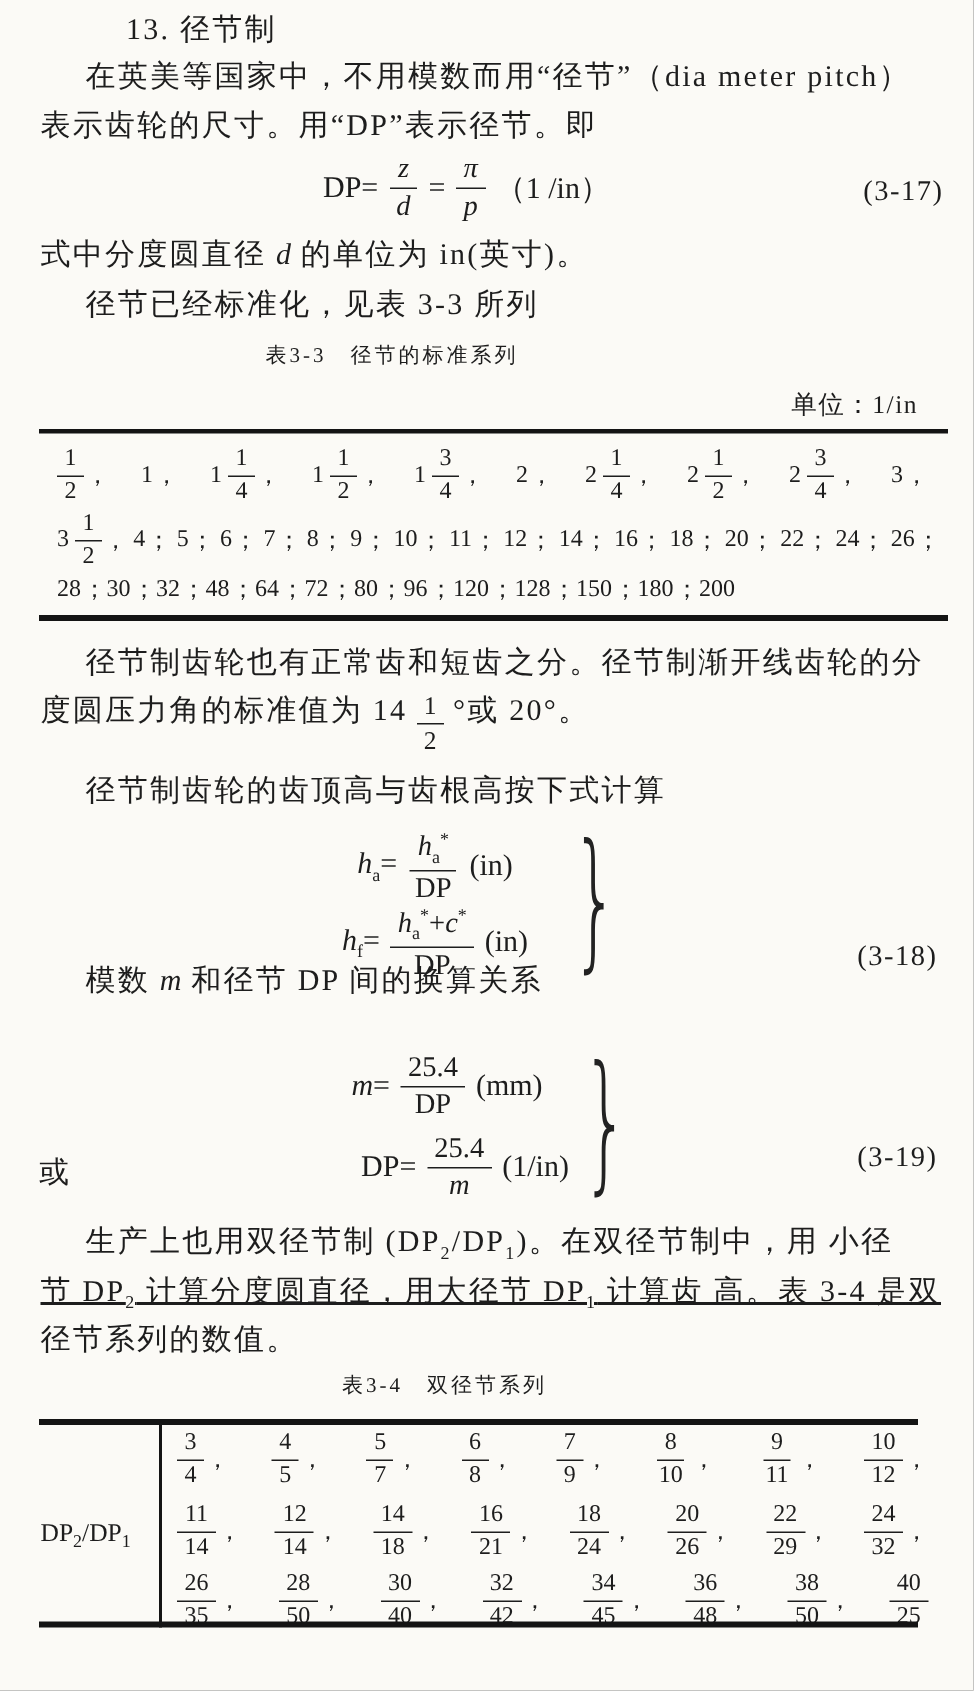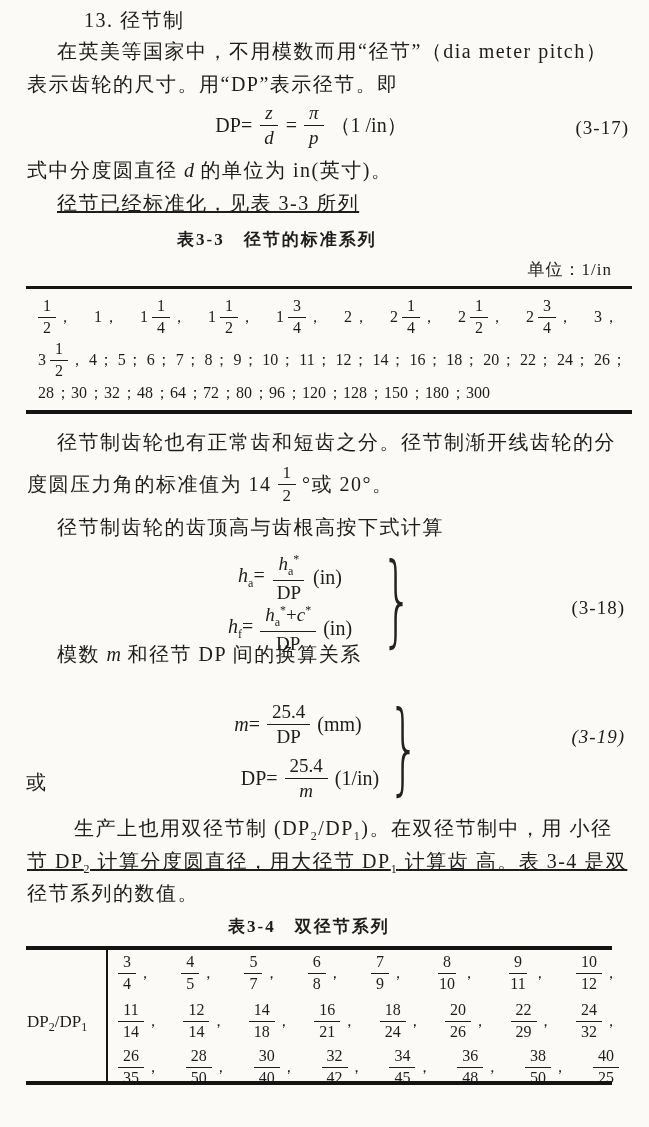--- a/index.html
+++ b/index.html
@@ -24,21 +24,21 @@
   .titem{display:inline-flex;align-items:center;}
   .titem .whole{margin-right:4px;}
   .titem .sep{margin-left:1px;}
 
   
   .eq-line{position:absolute;display:flex;align-items:center;justify-content:center;gap:7px;font-size:20px;font-family:Liberation Serif, serif;}
   .eq-line .frac{font-size:19px;}
   .eqnum{position:absolute;font-size:19px;letter-spacing:1px;}
   .brace{position:absolute;font-family:"DejaVu Sans",sans-serif;font-weight:100;color:#222;
          font-size:100px;line-height:1;transform:scaleX(.5);transform-origin:center;}
-  .caption{font-size:17px;letter-spacing:2px;white-space:nowrap;font-weight:bold;}
+  .caption{font-size:14px;letter-spacing:2px;white-space:nowrap;}
 </style>
 </head>
 <body>
 
 <div class="page">
 
   <div class="abs cn" style="top:8px;left:84px;">13.  径节制</div>
   <div class="abs cn" style="top:39px;left:57px;">在英美等国家中，不用模数而用“径节”（dia  meter  pitch）</div>
   <div class="abs cn" style="top:72px;left:27px;">表示齿轮的尺寸。用“DP”表示径节。即</div>
 
@@ -51,21 +51,21 @@
     <span>=</span>
     <span class="frac">
       <span class="num"><i>π</i></span>
       <span class="den"><i>p</i></span>
     </span>
     <span>（1 /in）</span>
   </div>
   <div class="eqnum" style="top:117px;right:20px;">(3-17)</div>
 
   <div class="abs cn" style="top:158px;left:27px;">式中分度圆直径 <i>d</i> 的单位为 in(英寸)。</div>
-  <div class="abs cn" style="top:191px;left:57px;text-decoration:underline;">径节已经标准化，见表 3-3 所列</div>
+  <div class="abs cn" style="top:191px;left:57px;">径节已经标准化，见表 3-3 所列</div>
 
   <div class="abs caption" style="top:228px;left:177px;">表3-3　径节的标准系列</div>
   <div class="abs" style="top:258px;right:37px;font-size:17px;letter-spacing:1px;">单位：1/in</div>
 
   <div class="rule" style="top:286px;left:26px;width:606px;height:3px;"></div>
   <div class="trow" style="top:296px;left:38px;right:30px;height:42px;">
       <span class="titem">
         <span class="frac">
           <span class="num">1</span>
           <span class="den">2</span>
@@ -250,27 +250,27 @@
       </span>
       <span class="titem">
         <span class="plain">150</span>
         <span class="sep">；</span>
       </span>
       <span class="titem">
         <span class="plain">180</span>
         <span class="sep">；</span>
       </span>
       <span class="titem">
-        <span class="plain">300</span>
+        <span class="plain">200</span>
       </span>
     </div>
   <div class="rule" style="top:410px;left:26px;width:606px;height:4px;"></div>
 
   <div class="abs cn" style="top:430px;left:57px;">径节制齿轮也有正常齿和短齿之分。径节制渐开线齿轮的分</div>
-  <div class="abs" style="top:462px;left:27px;height:44px;display:flex;align-items:center;gap:6px;">
+  <div class="abs" style="top:462px;left:27px;height:44px;display:flex;align-items:flex-start;gap:6px;">
     <span class="cn">度圆压力角的标准值为 14</span>
     <span class="frac" style="font-size:17px;">
       <span class="num">1</span>
       <span class="den">2</span>
     </span>
     <span class="cn">°或 20°。</span>
   </div>
   <div class="abs cn" style="top:515px;left:57px;">径节制齿轮的齿顶高与齿根高按下式计算</div>
 
   <div class="eq-line" style="top:553px;left:0;right:69px;">
@@ -283,21 +283,21 @@
   </div>
   <div class="eq-line" style="top:604px;left:0;right:69px;">
     <span><i>h</i><sub>f</sub>=</span>
     <span class="frac">
       <span class="num"><i>h</i><sub>a</sub><sup>*</sup>+<i>c</i><sup>*</sup></span>
       <span class="den">DP</span>
     </span>
     <span>(in)</span>
   </div>
   <div class="brace" style="top:550px;left:365px;">}</div>
-  <div class="eqnum" style="top:597px;right:24px;">(3-18)</div>
+  <div class="eqnum" style="top:627px;right:24px;">(3-18)</div>
 
   <div class="abs cn" style="top:642px;left:57px;">模数 <i>m</i> 和径节 DP 间的换算关系</div>
 
   <div class="eq-line" style="top:702px;left:0;right:53px;">
     <span><i>m</i>=</span>
     <span class="frac">
       <span class="num">25.4</span>
       <span class="den">DP</span>
     </span>
     <span>(mm)</span>
@@ -305,23 +305,23 @@
   <div class="eq-line" style="top:756px;left:0;right:29px;">
     <span>DP=</span>
     <span class="frac">
       <span class="num">25.4</span>
       <span class="den"><i>m</i></span>
     </span>
     <span>(1/in)</span>
   </div>
   <div class="abs cn" style="top:770px;left:26px;">或</div>
   <div class="brace" style="top:698px;left:372px;">}</div>
-  <div class="eqnum" style="top:726px;right:24px;font-style:italic;">(3-19)</div>
-
-  <div class="abs cn" style="top:816px;left:74px;text-align:right;">生产上也用双径节制 (DP<sub>2</sub>/DP<sub>1</sub>)。在双径节制中，用 小径</div>
+  <div class="eqnum" style="top:761px;right:24px;">(3-19)</div>
+
+  <div class="abs cn" style="top:816px;left:57px;text-align:right;">生产上也用双径节制 (DP<sub>2</sub>/DP<sub>1</sub>)。在双径节制中，用 小径</div>
   <div class="abs cn" style="top:849px;left:27px;text-decoration:underline;">节 DP<sub>2</sub> 计算分度圆直径，用大径节 DP<sub>1</sub> 计算齿 高。表 3-4 是双</div>
   <div class="abs cn" style="top:881px;left:27px;">径节系列的数值。</div>
 
   <div class="abs caption" style="top:915px;left:228px;">表3-4　双径节系列</div>
   <div class="rule" style="top:946px;left:26px;width:586px;height:4px;"></div>
   <div class="rule" style="top:946px;left:106px;width:2px;height:139px;"></div>
   <div class="abs" style="top:1012px;left:27px;font-size:17px;">DP<sub>2</sub>/DP<sub>1</sub></div>
   <div class="trow" style="top:952px;left:118px;right:30px;height:42px;">
       <span class="titem">
         <span class="frac">

